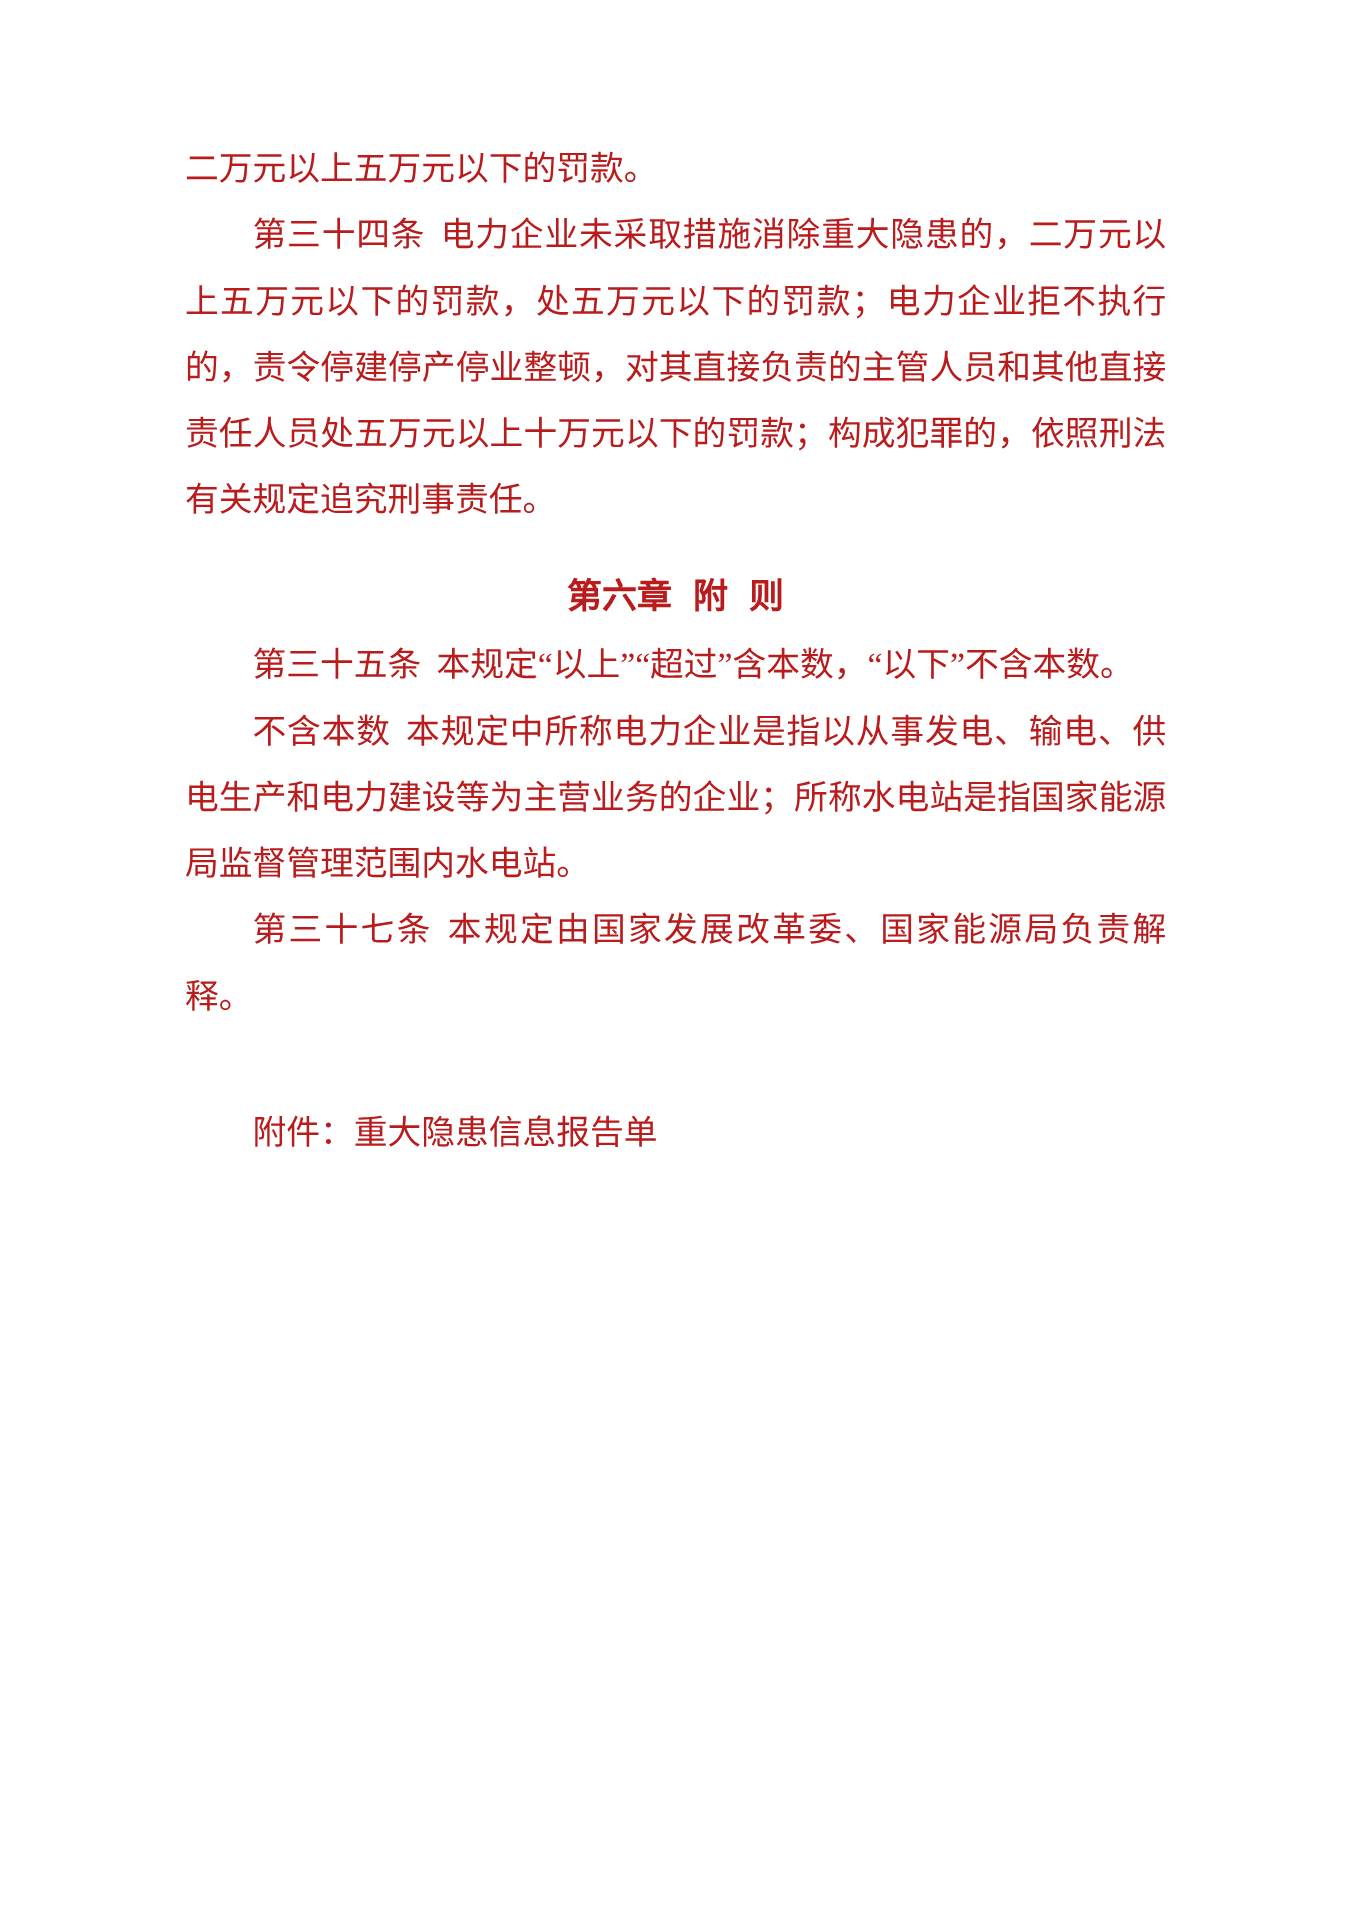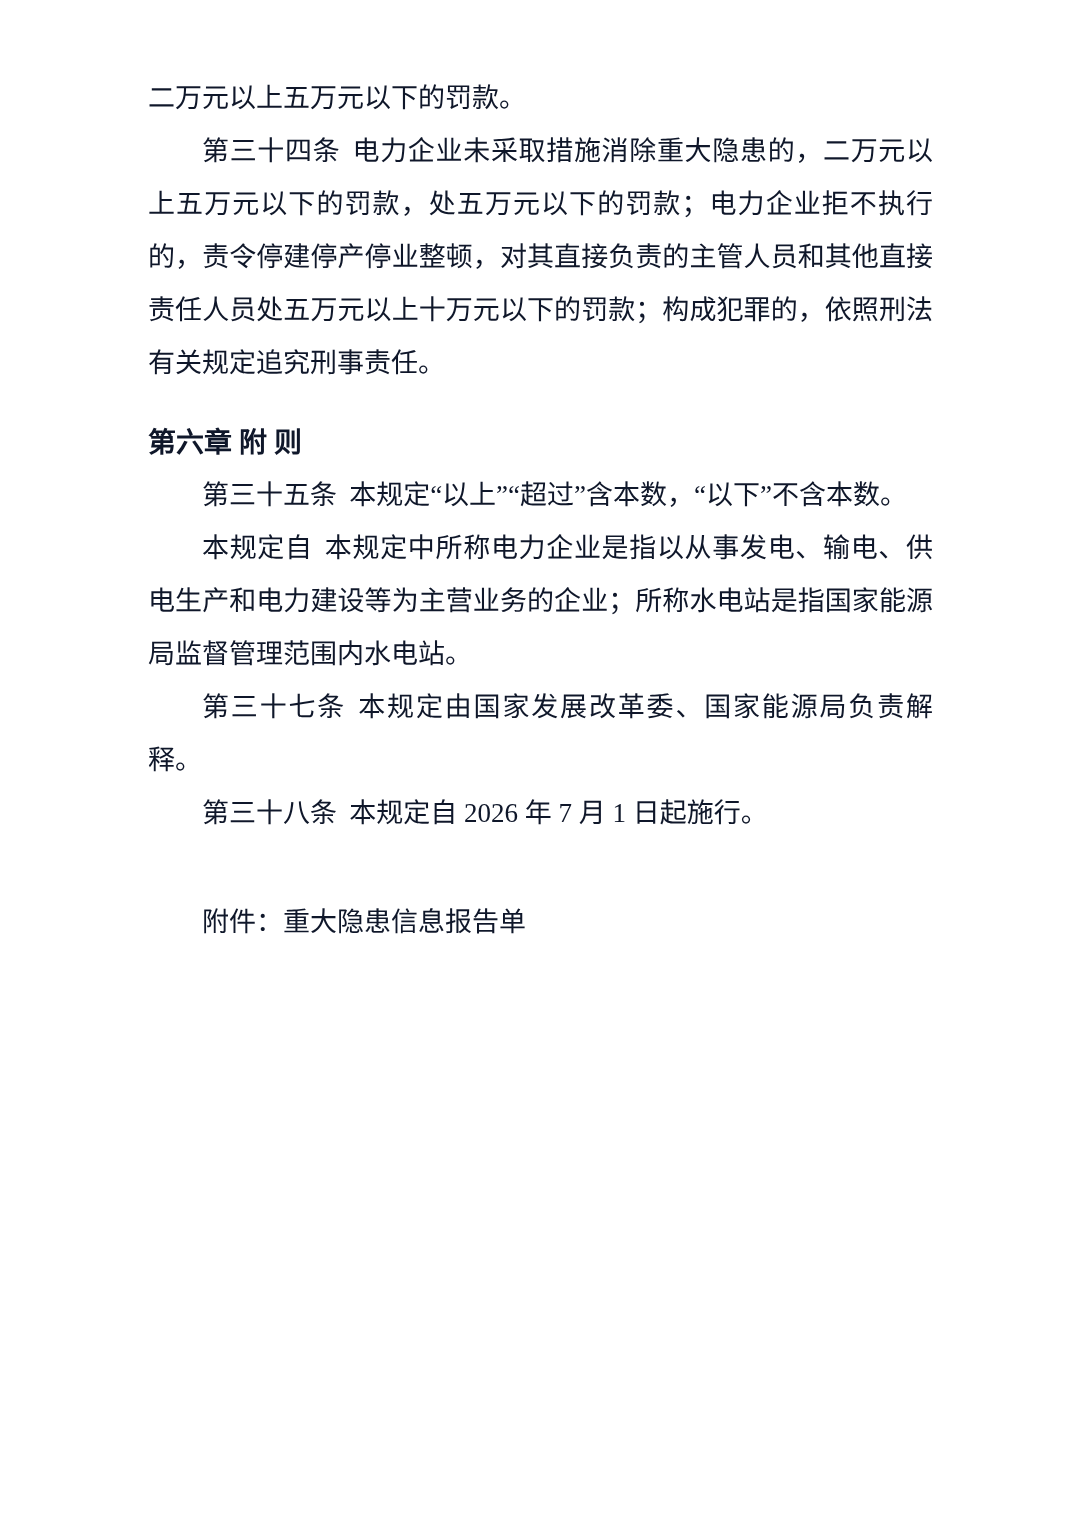--- a/index.html
+++ b/index.html
@@ -6,46 +6,47 @@
     margin: 0;
     padding: 0;
     background: #ffffff;
   }
   .page {
     position: relative;
     width: 1080px;
     height: 1527px;
     box-sizing: border-box;
     background: #ffffff;
-    padding: 72px 147px 0 148px;
-    color: #0f172a;
+    padding: 109px 147px 0 148px;
+    color: #b91c1c;
     font-family: "Liberation Serif", "DejaVu Serif", serif;
     font-size: 27px;
     line-height: 53px;
     overflow: hidden;
   }
   .para {
     margin: 0;
     text-align: justify;
     text-justify: inter-ideograph;
   }
   .para.indent {
     text-indent: 2em;
   }
   .art-label {
     font-weight: 400;
     font-family: "Liberation Sans", "DejaVu Sans", sans-serif;
     margin-right: 0.45em;
   }
   .chapter-heading {
     margin: 26px 0 0 0;
+    text-align: center;
     font-size: 28px;
     line-height: 53px;
     font-weight: 700;
-    font-family: Liberation Serif, serif;
+    font-family: Liberation Mono, monospace;
   }
   .attachment {
     margin: 56px 0 0 0;
     text-indent: 2em;
     text-align: left;
   }
 </style>
 </head>
 <body>
 
@@ -59,28 +60,25 @@
     <span class="art-label">第三十四条</span><span>电力企业未采取措施消除重大隐患的，二万元以上五万元以下的罚款，处五万元以下的罚款；电力企业拒不执行的，责令停建停产停业整顿，对其直接负责的主管人员和其他直接责任人员处五万元以上十万元以下的罚款；构成犯罪的，依照刑法有关规定追究刑事责任。</span>
   </p>
 
   <h2 class="chapter-heading">第六章 附 则</h2>
 
   <p class="para indent">
     <span class="art-label">第三十五条</span><span>本规定“以上”“超过”含本数，“以下”不含本数。</span>
   </p>
 
   <p class="para indent">
-    <span class="art-label">本规定自</span><span>本规定中所称电力企业是指以从事发电、输电、供电生产和电力建设等为主营业务的企业；所称水电站是指国家能源局监督管理范围内水电站。</span>
+    <span class="art-label">不含本数</span><span>本规定中所称电力企业是指以从事发电、输电、供电生产和电力建设等为主营业务的企业；所称水电站是指国家能源局监督管理范围内水电站。</span>
   </p>
 
   <p class="para indent">
     <span class="art-label">第三十七条</span><span>本规定由国家发展改革委、国家能源局负责解释。</span>
   </p>
 
-  <p class="para indent">
-    <span class="art-label">第三十八条</span><span>本规定自 2026 年 7 月 1 日起施行。</span>
-  </p>
 
   <p class="para attachment">
     <span>附件：重大隐患信息报告单</span>
   </p>
 
 </div>
 
 </body></html>

